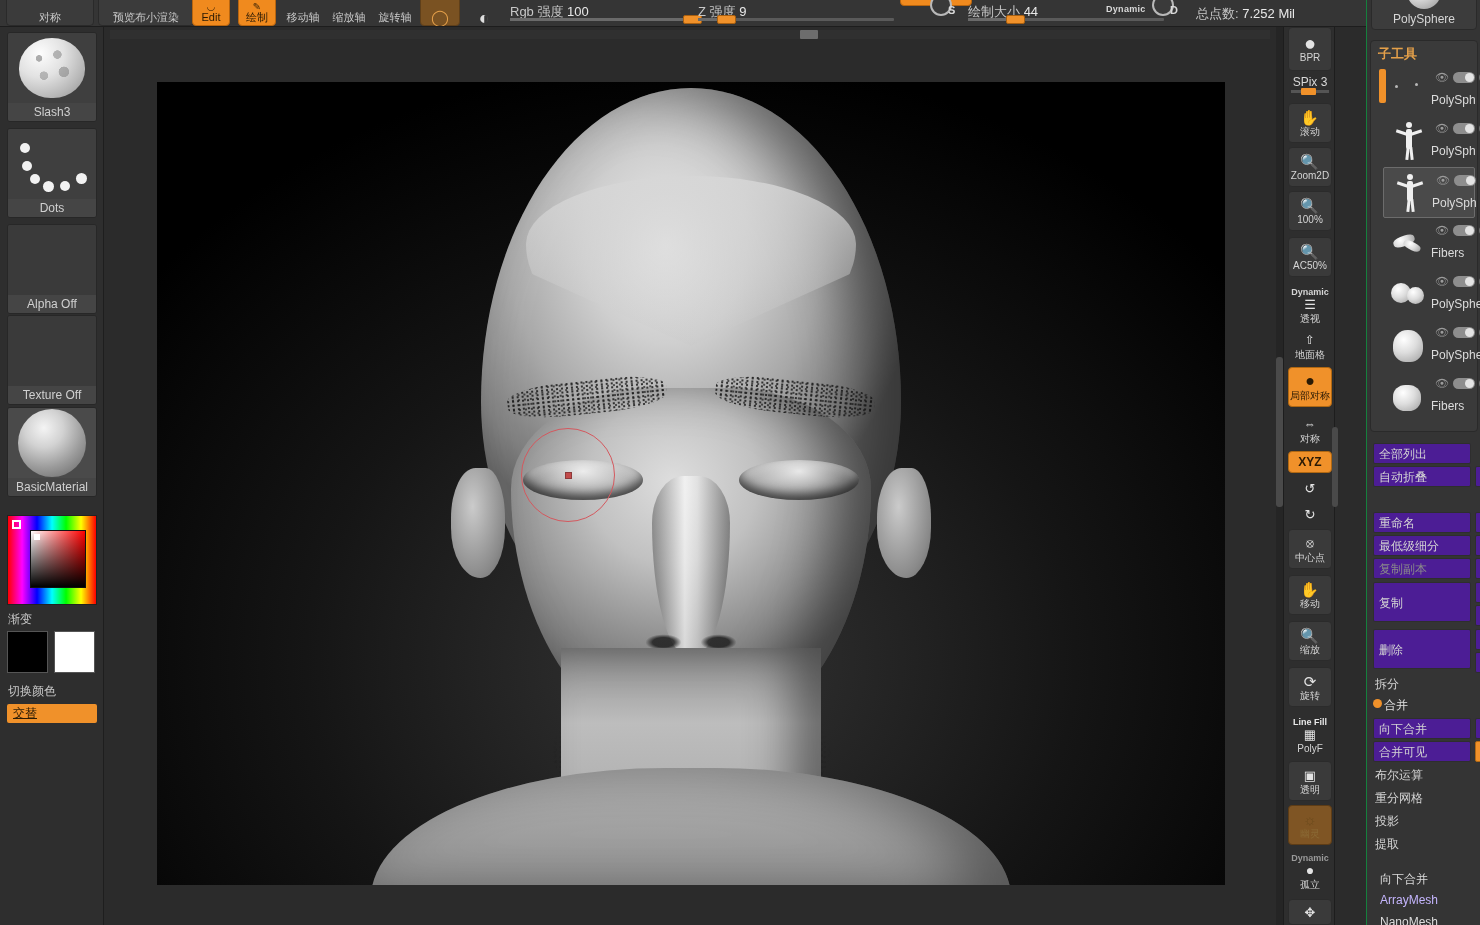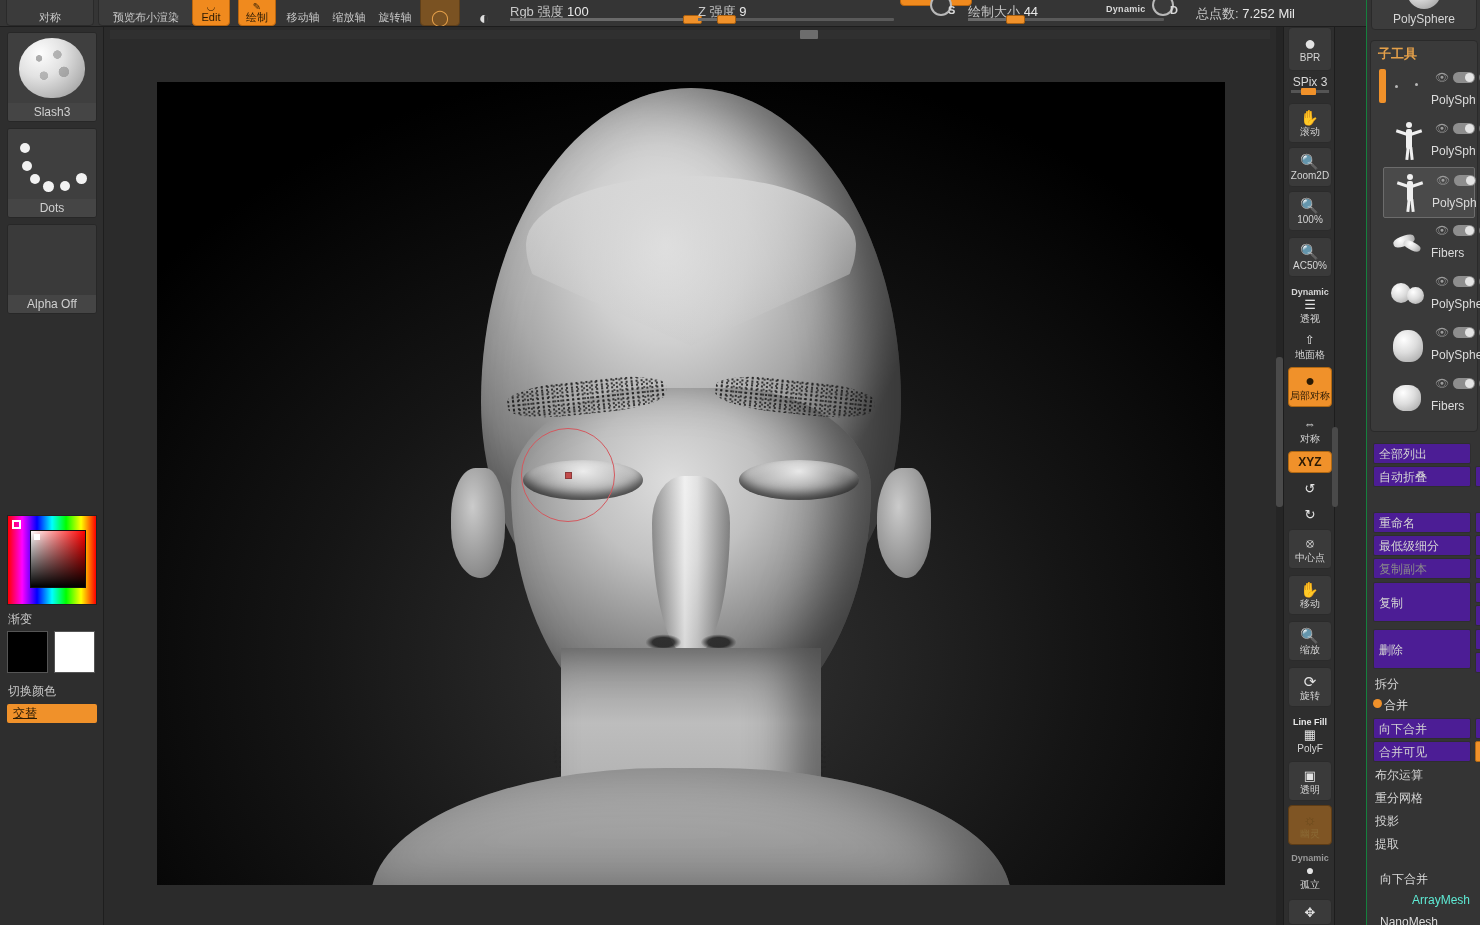--- a/index.html
+++ b/index.html
@@ -446,21 +446,31 @@
         <div class="dot" style="left:68px; top:44px; width:11px; height:11px;"></div>
       </div>
       <div class="lb-cap">Dots</div>
     </div>
 
     <div class="lb-slot" style="top:197px; height:90px;">
       <div class="lb-thumb" style="background:#3a3a3a;"></div>
       <div class="lb-cap">Alpha Off</div>
     </div>
 
-
+    <div class="lb-slot" style="top:288px; height:90px;">
+      <div class="lb-thumb" style="background:#3a3a3a;"></div>
+      <div class="lb-cap">Texture Off</div>
+    </div>
+
+    <div class="lb-slot" style="top:380px; height:90px;">
+      <div class="lb-thumb" style="background:#4a4a4a;">
+          <div class="mat-sphere"></div>
+        </div>
+      <div class="lb-cap">BasicMaterial</div>
+    </div>
 
     <div id="colorpicker" style="top:488px;">
       <div class="hue-v"></div>
       <div id="cp-inner"></div>
       <div class="cp-marker" style="left:4px; top:4px;"></div>
       <div class="cp-marker sm" style="left:26px; top:18px;"></div>
     </div>
 
     <div class="lb-lbl" style="top:584px;">渐变</div>
 
@@ -751,21 +761,21 @@
 
     <div class="panel-btn" style="left:6px; top:718px; width:98px;">向下合并</div>
     <div class="panel-btn" style="left:6px; top:741px; width:98px;">合并可见</div>
 
     <div class="panel-lbl" style="left:8px; top:767px;">布尔运算</div>
     <div class="panel-lbl" style="left:8px; top:790px;">重分网格</div>
     <div class="panel-lbl" style="left:8px; top:813px;">投影</div>
     <div class="panel-lbl" style="left:8px; top:836px;">提取</div>
 
     <div class="panel-lbl" style="left:13px; top:871px; color:#dcdcdc;">向下合并</div>
-    <div class="panel-lbl" style="left:13px; top:893px; color:#5eead4;margin-left:32px;">ArrayMesh</div>
+    <div class="panel-lbl" style="left:13px; top:893px; color:#c4b5fd;">ArrayMesh</div>
     <div class="panel-lbl" style="left:13px; top:915px; color:#dcdcdc;">NanoMesh</div>
 
     <div class="panel-btn" style="left:108px; top:512px; width:24px;">自</div>
     <div class="panel-btn" style="left:108px; top:535px; width:24px;">最</div>
     <div class="panel-btn dim" style="left:108px; top:558px; width:24px;">粘</div>
     <div class="panel-btn" style="left:108px; top:582px; width:24px;">追</div>
     <div class="panel-btn" style="left:108px; top:605px; width:24px;">插</div>
     <div class="panel-btn" style="left:108px; top:629px; width:24px;">删</div>
     <div class="panel-btn" style="left:108px; top:652px; width:24px;">全</div>
     <div class="panel-btn" style="left:108px; top:718px; width:24px;">合</div>

